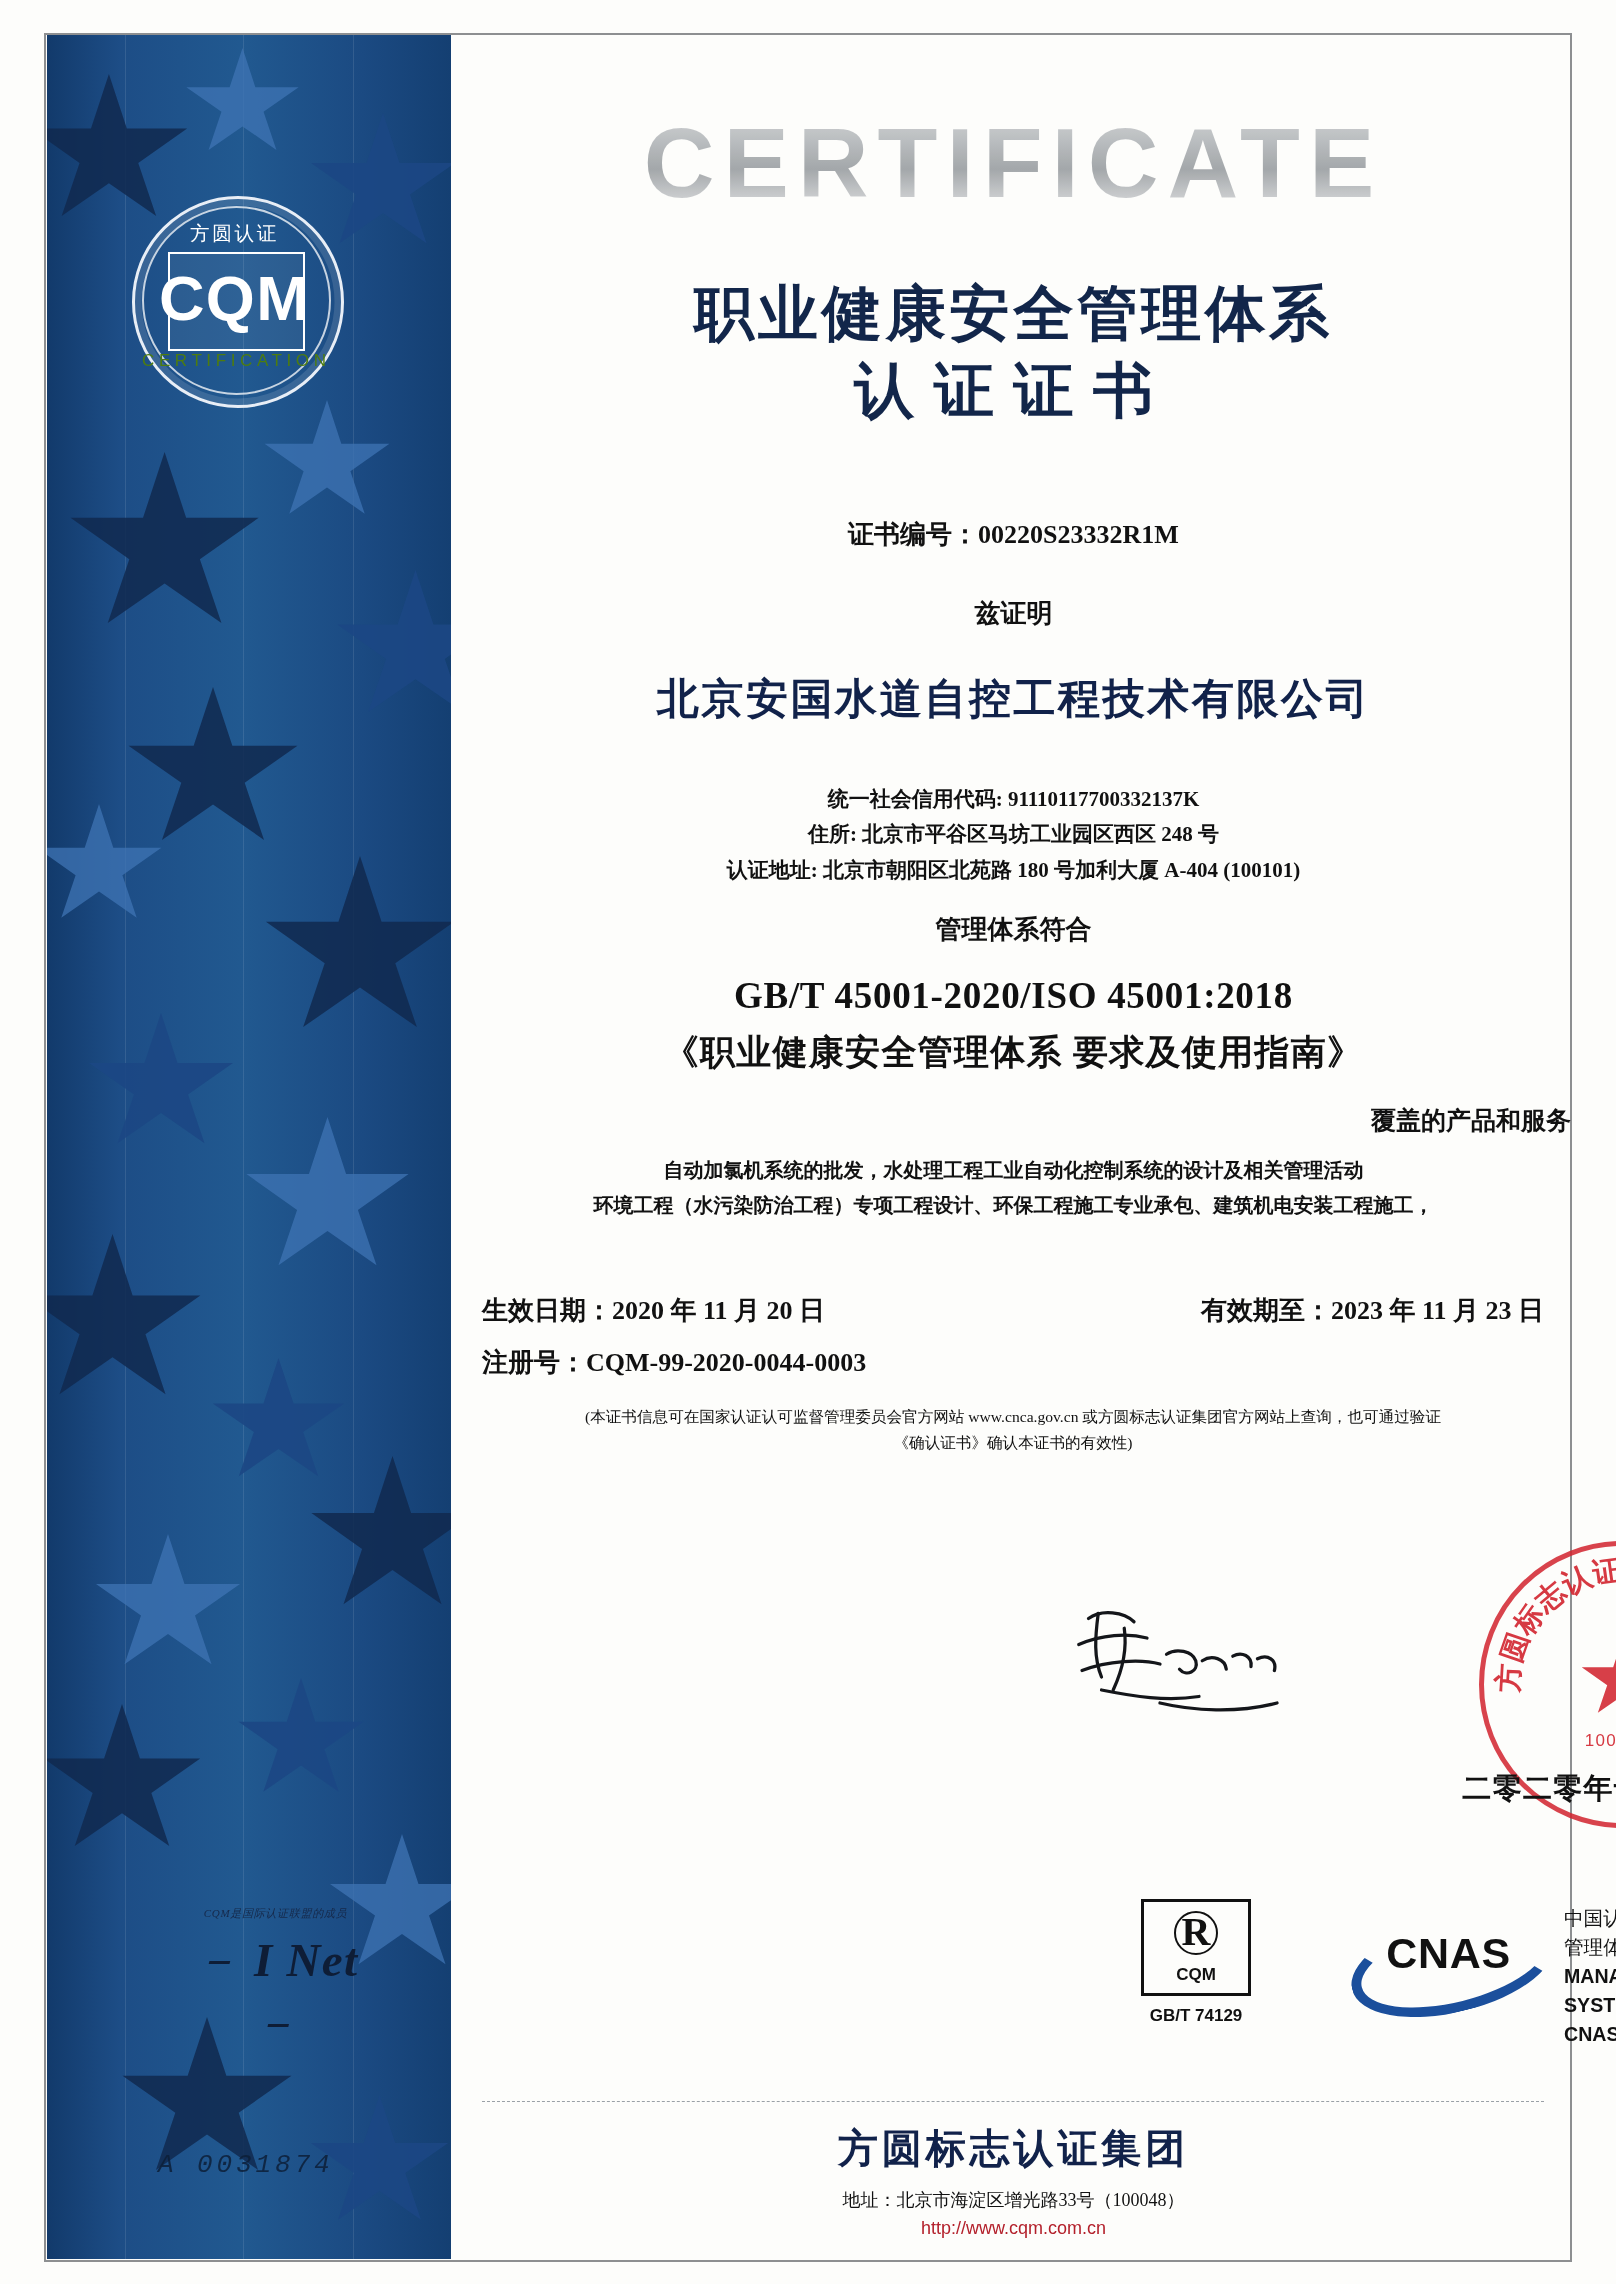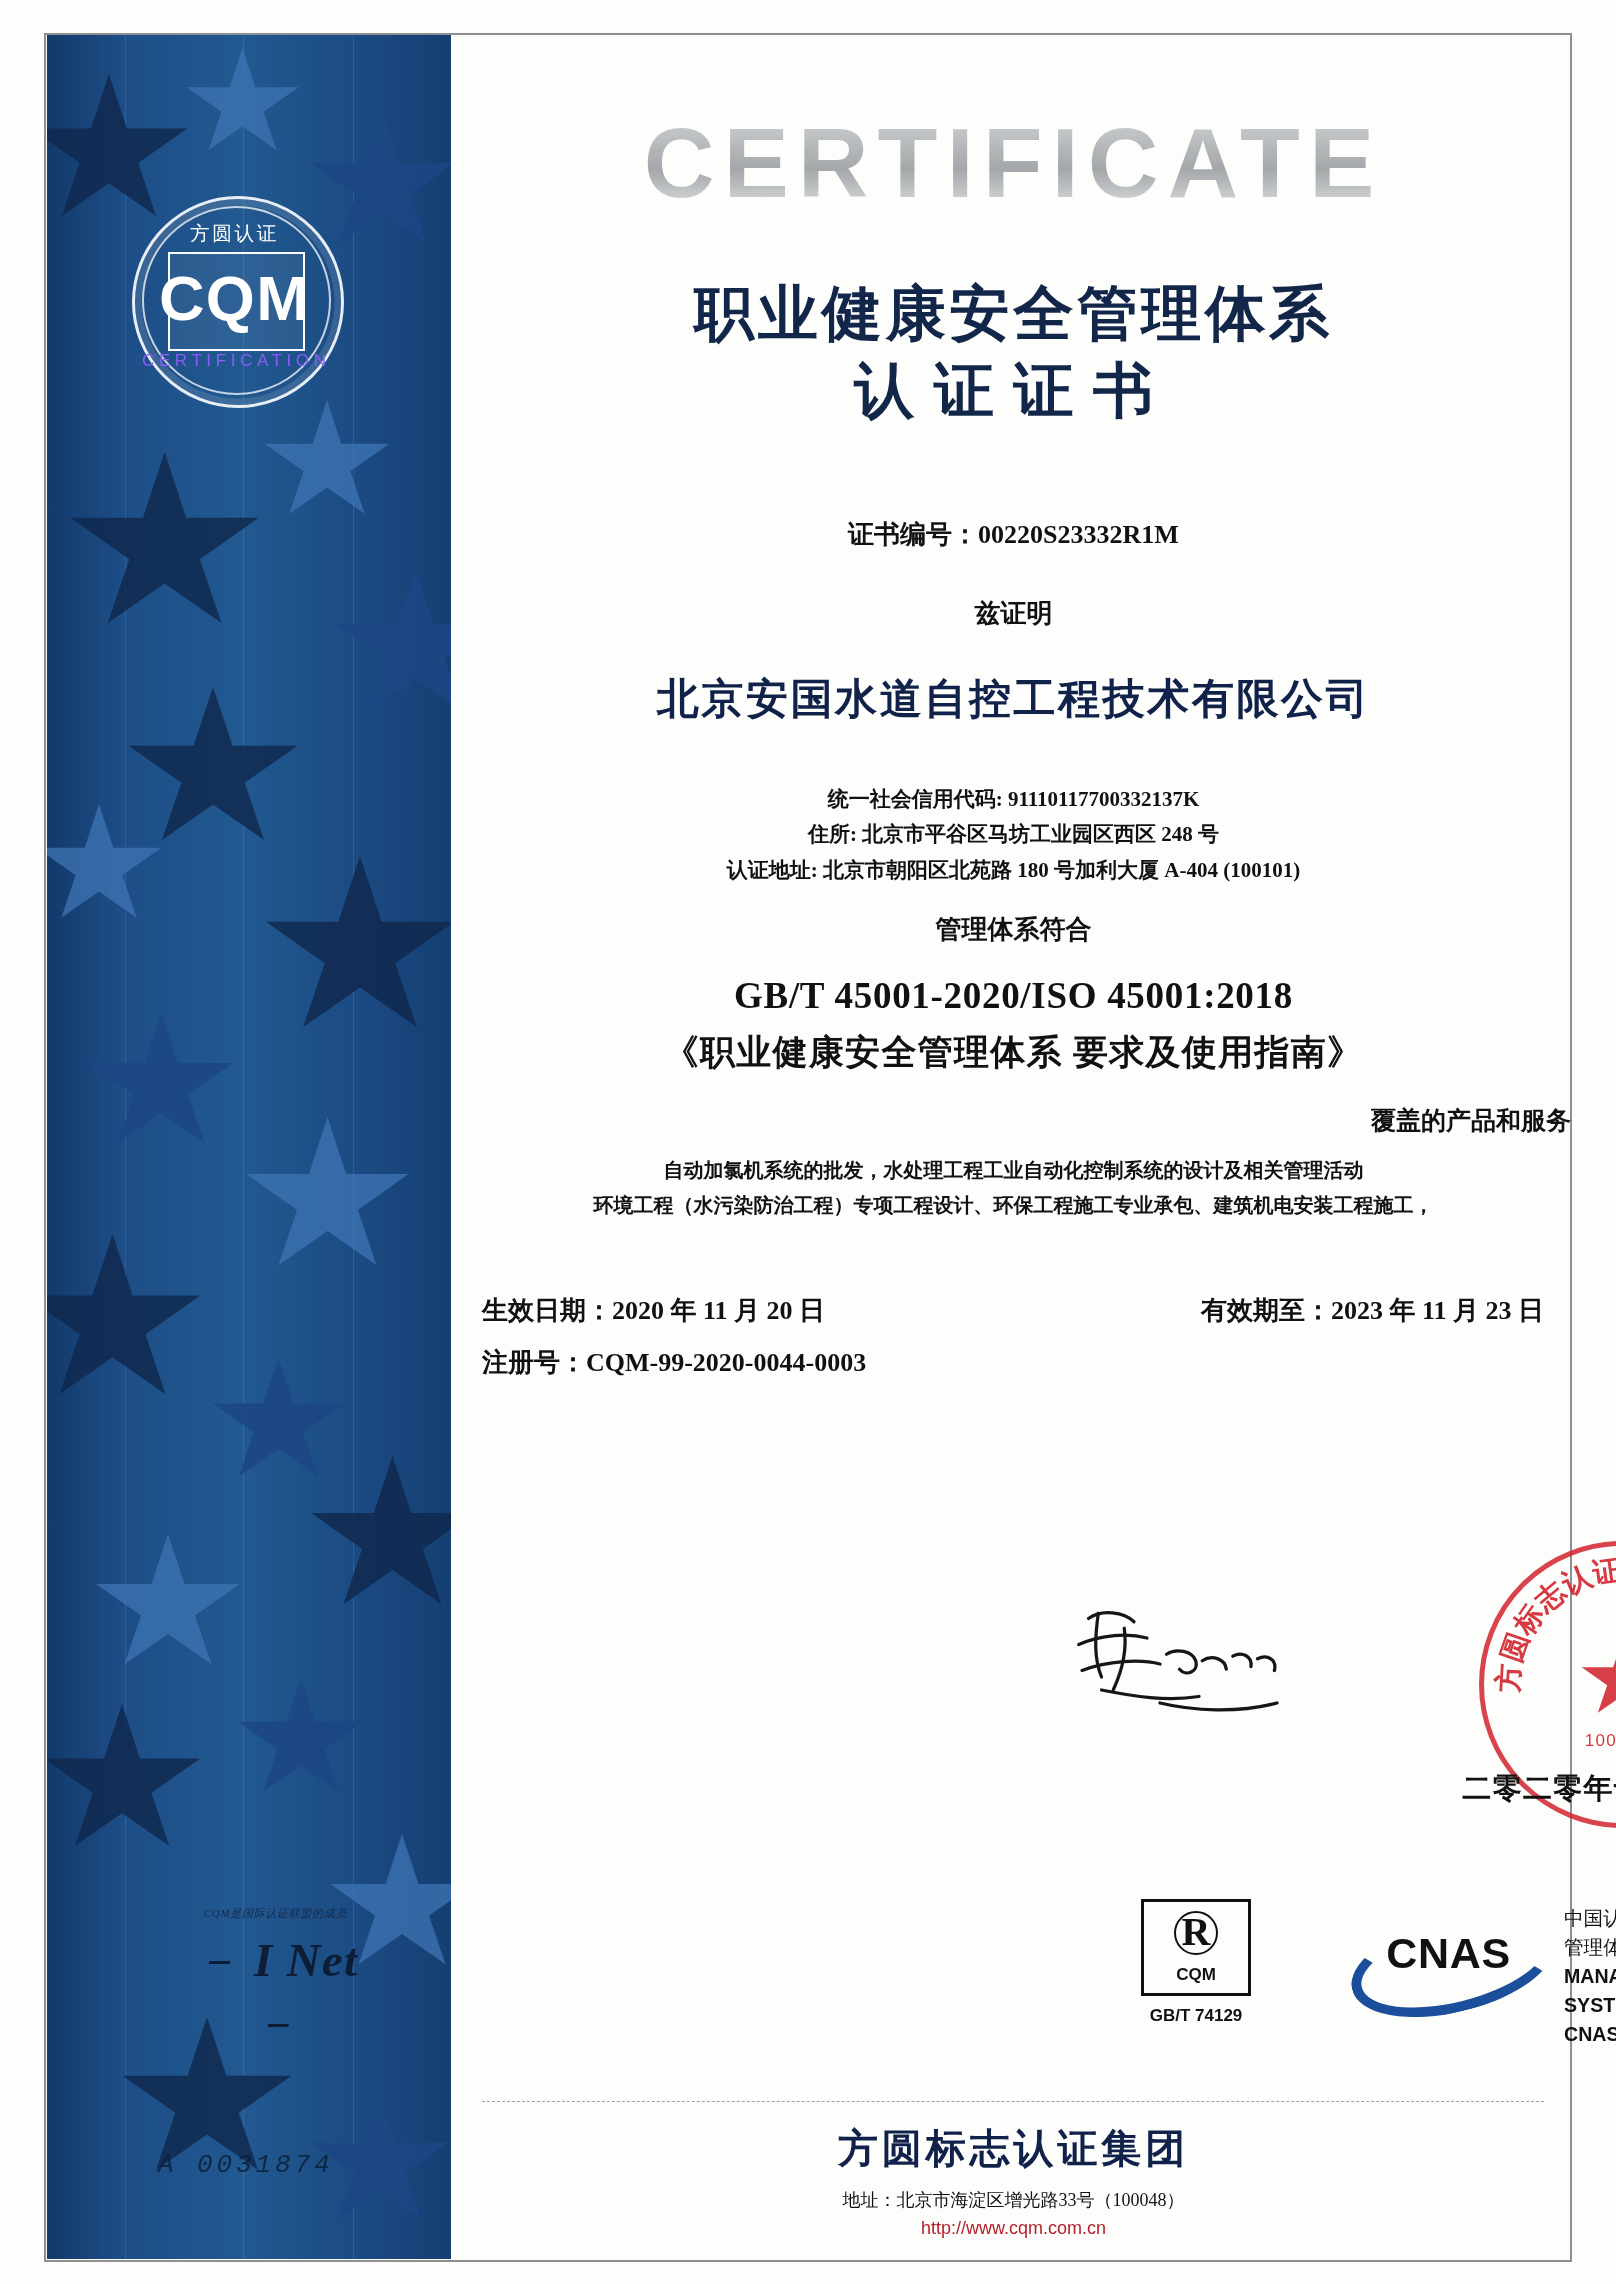--- a/index.html
+++ b/index.html
@@ -142,21 +142,21 @@
     color: #ffffff;
     letter-spacing: 2.6px;
   }
   #cqm-logo .bot-en {
     position: absolute;
     left: 43px; top: 155px;
     width: 185px;
     text-align: center;
     font-family: "Liberation Sans", sans-serif;
     font-size: 17px;
-    color: #8b5cf6;
+    color: #4d7c0f;
     letter-spacing: 4.6px;
   }
 
   
   #content {
     position: absolute;
     left: 456px;
     top: 35px;
     width: 1115px;
     height: 2224px;
@@ -581,20 +581,24 @@
       <div>自动加氯机系统的批发，水处理工程工业自动化控制系统的设计及相关管理活动</div>
       <div>环境工程（水污染防治工程）专项工程设计、环保工程施工专业承包、建筑机电安装工程施工，</div>
     </div>
 
     <div id="date-row">
       <span>生效日期：2020 年 11 月 20 日</span>
       <span>有效期至：2023 年 11 月 23 日</span>
     </div>
     <div id="reg-no">注册号：CQM-99-2020-0044-0003</div>
 
+    <div id="note">
+      <div>(本证书信息可在国家认证认可监督管理委员会官方网站 www.cnca.gov.cn 或方圆标志认证集团官方网站上查询，也可通过验证</div>
+      <div>《确认证书》确认本证书的有效性)</div>
+    </div>
 
     <div id="signature">
       <svg viewBox="0 0 420 200" xmlns="http://www.w3.org/2000/svg">
         <g fill="none" stroke="#14161a" stroke-width="5" stroke-linecap="round">
           <path d="M40,30 C60,15 95,20 110,35"></path>
           <path d="M55,22 C50,60 48,90 60,120"></path>
           <path d="M25,70 C60,55 100,52 130,60"></path>
           <path d="M95,45 C100,80 92,110 78,140"></path>
           <path d="M30,110 C70,95 120,92 150,100"></path>
           <path d="M60,140 C110,150 160,158 210,150"></path>

